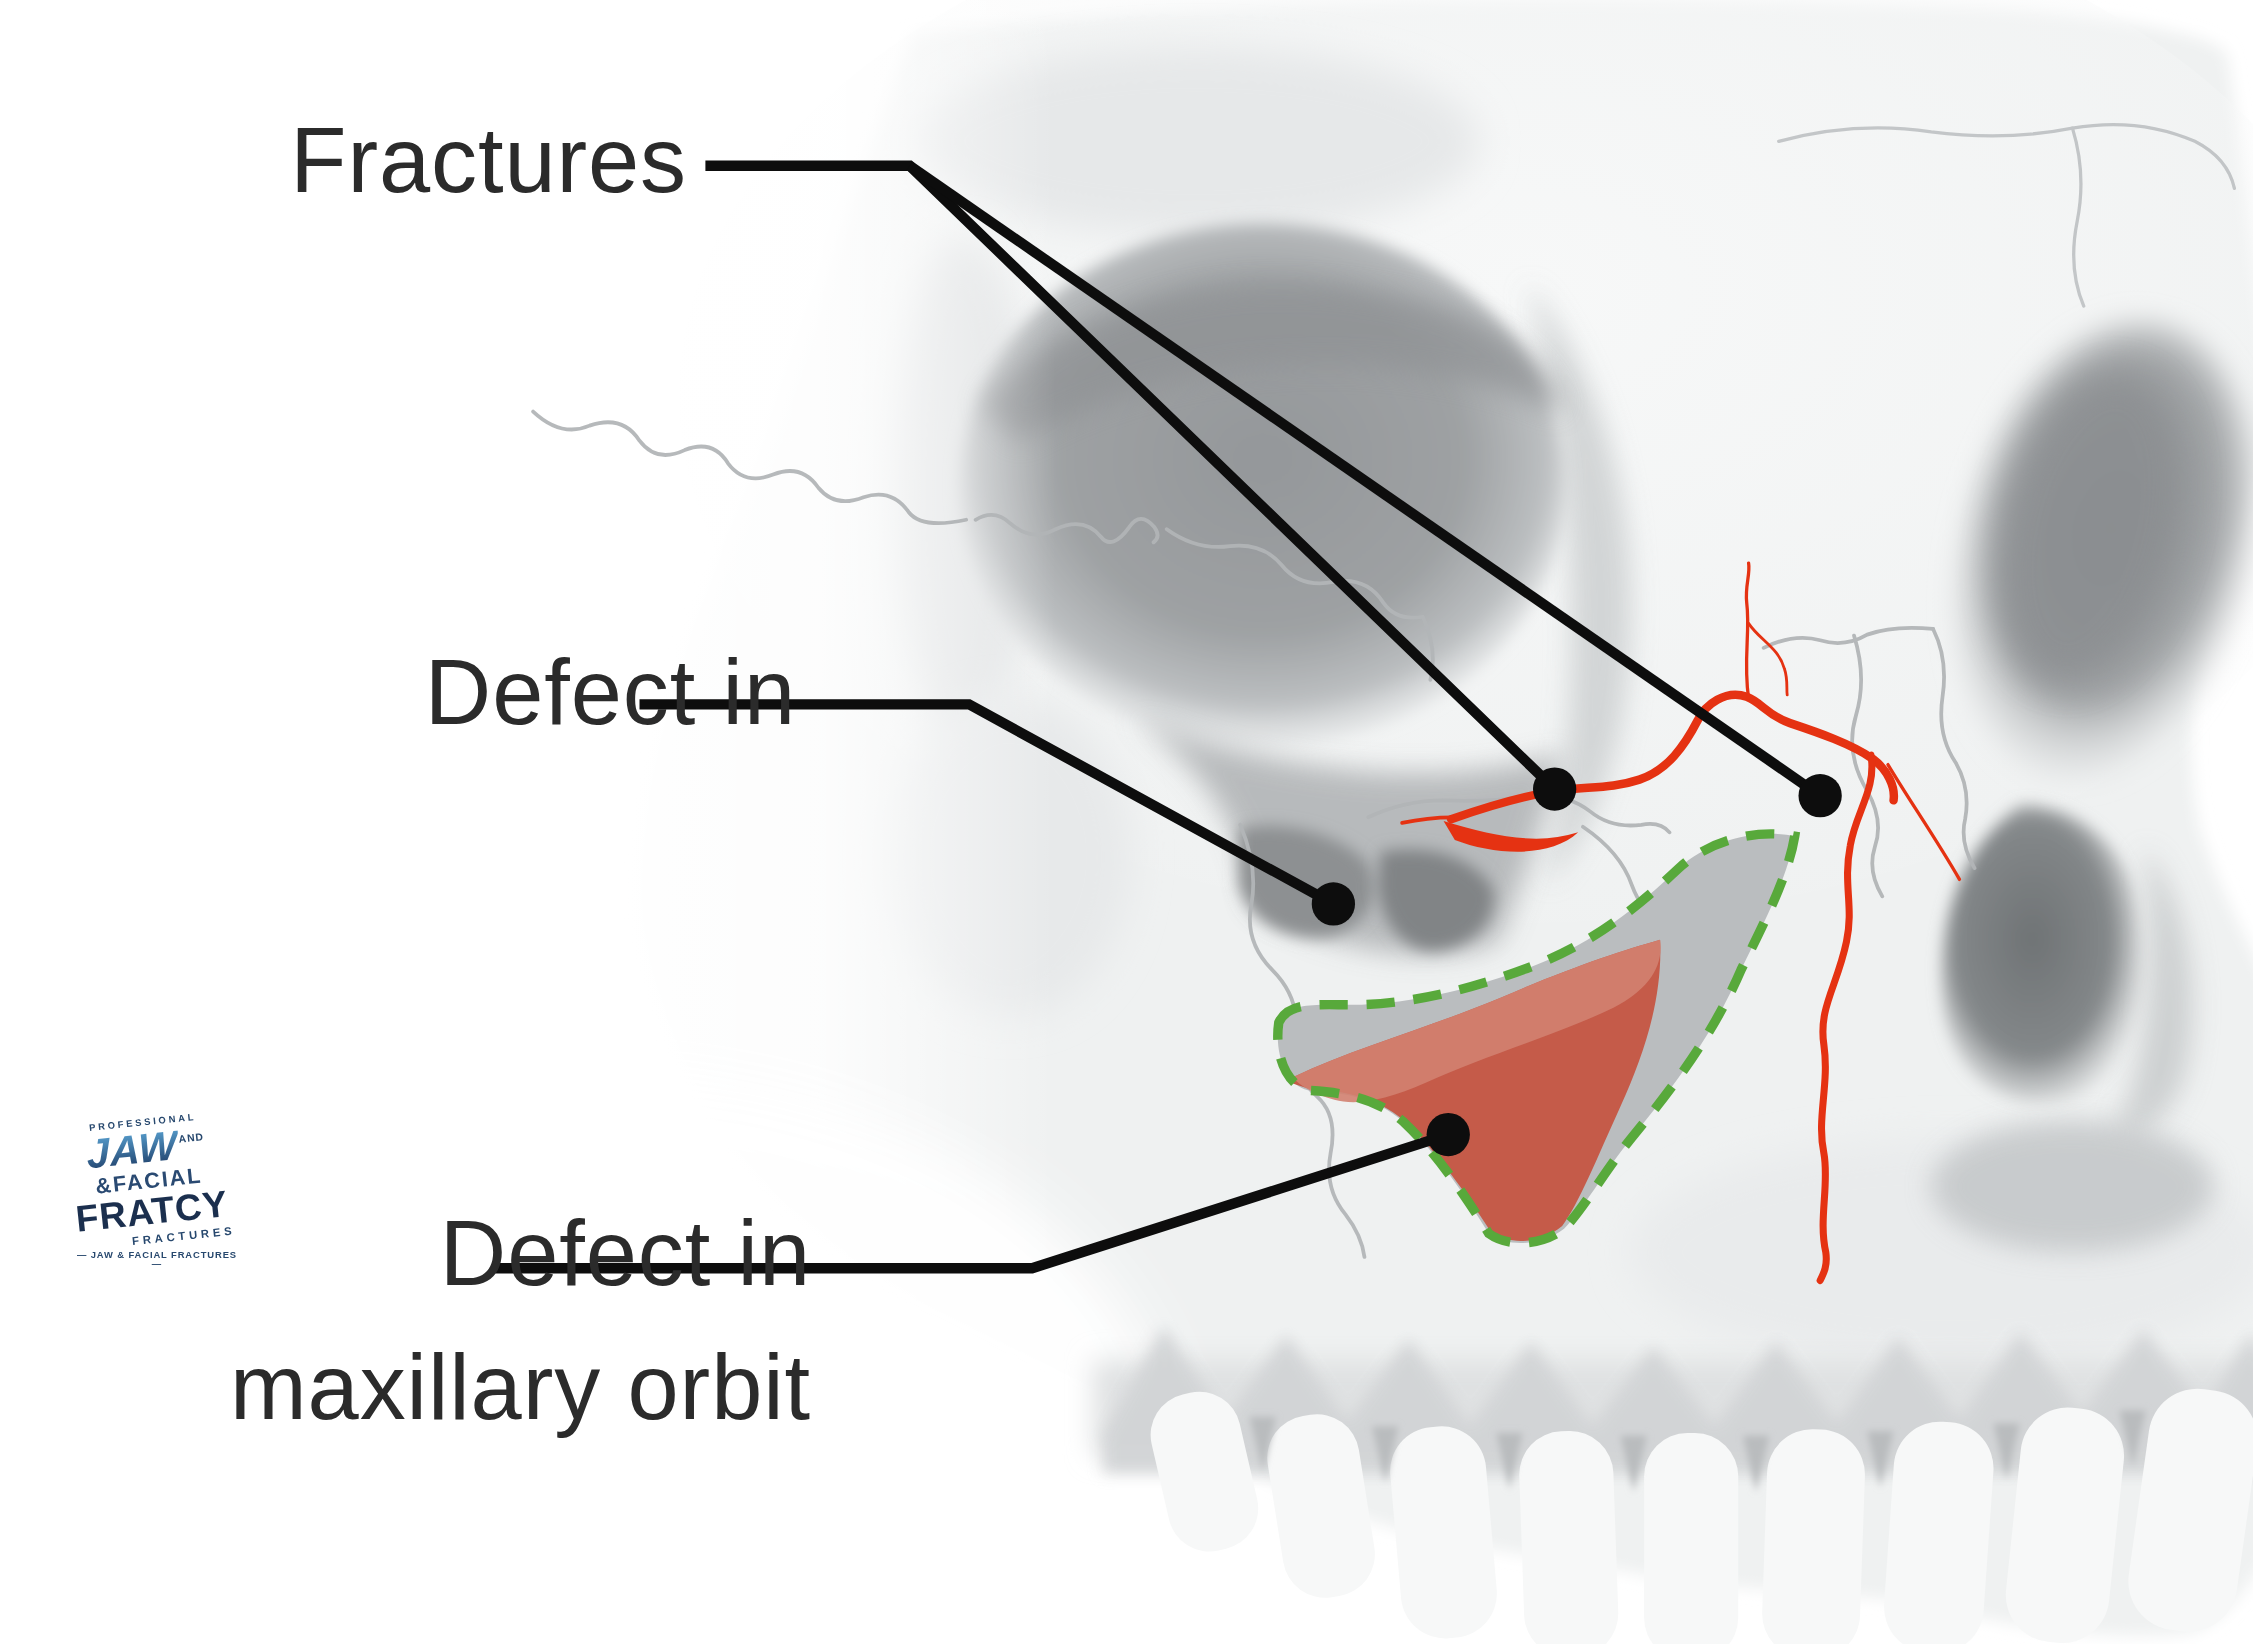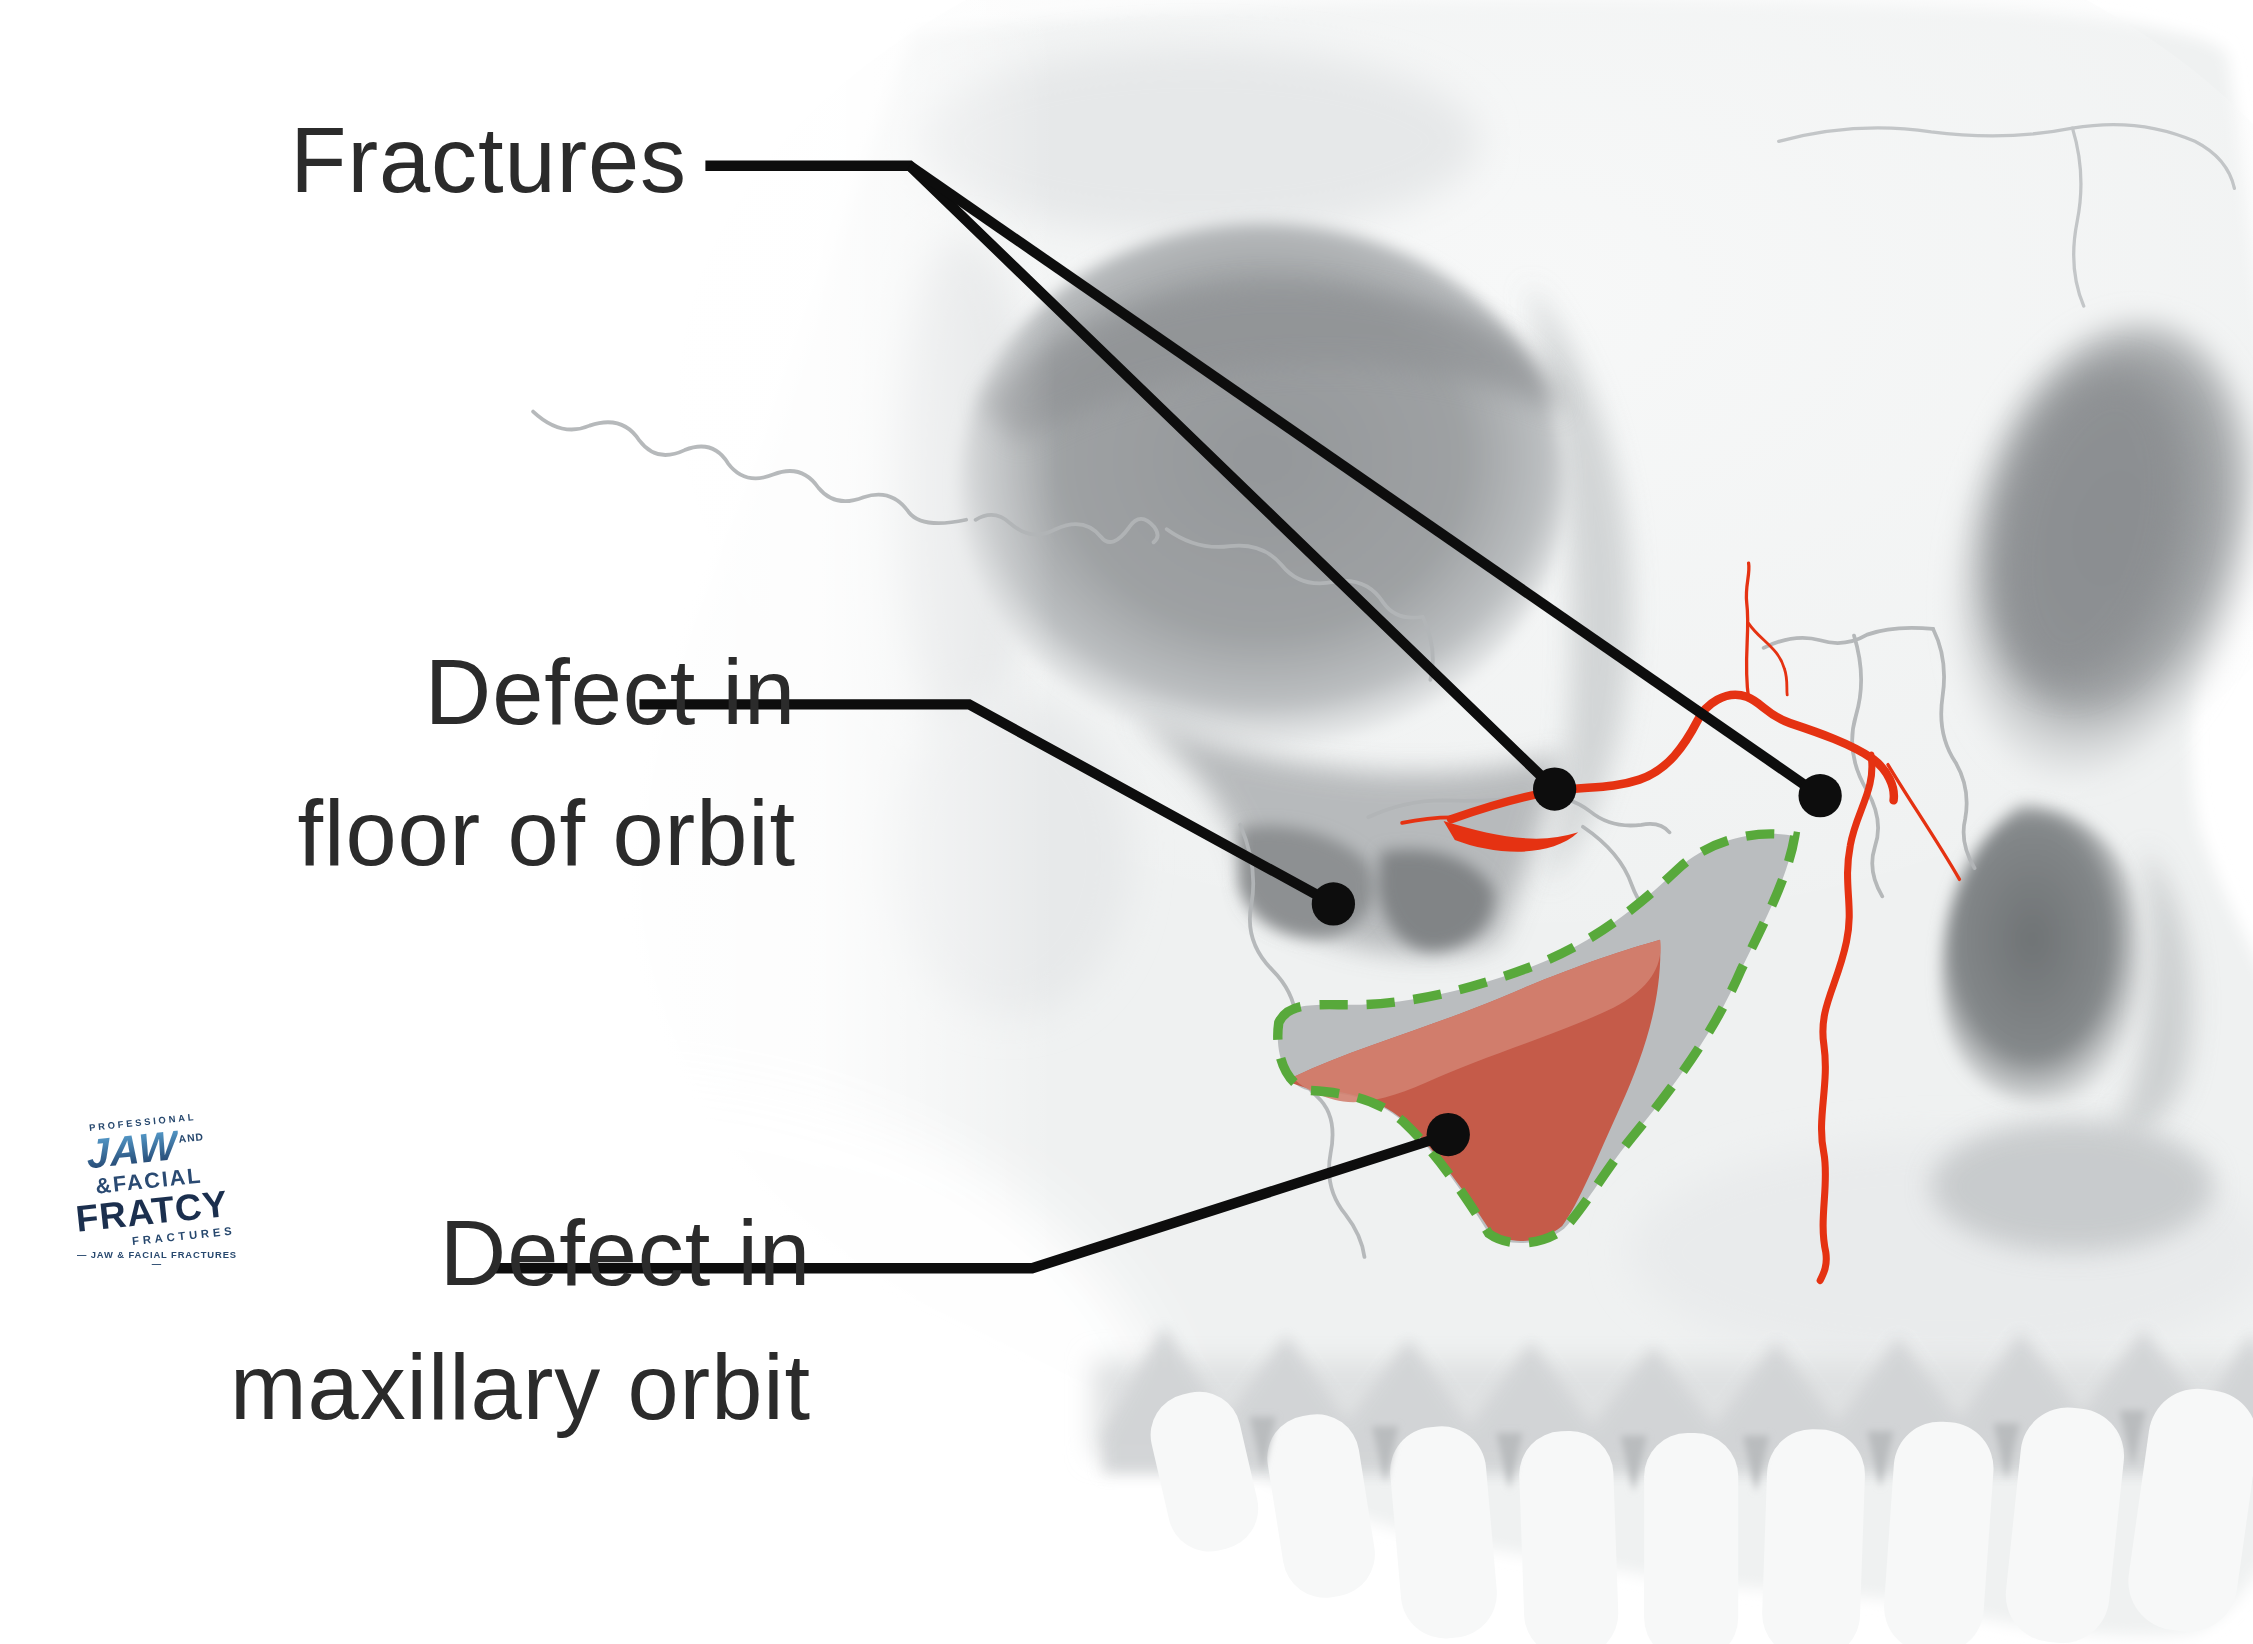--- a/index.html
+++ b/index.html
@@ -244,21 +244,20 @@
     <circle cx="1517" cy="1205" r="23"></circle>
   </g>
 </svg>
 
   <div class="callout-label lbl-fractures">
     <span>Fractures</span>
   </div>
 
   <div class="callout-label lbl-defect">
     <div>Defect in</div>
-    <div>floor of orbit</div>
   </div>
 
   <div class="callout-label lbl-blood">
     <div>Defect in</div>
     <div>maxillary orbit</div>
   </div>
 
   <div class="logo">
     <div class="pro">PROFESSIONAL</div>
     <div>

